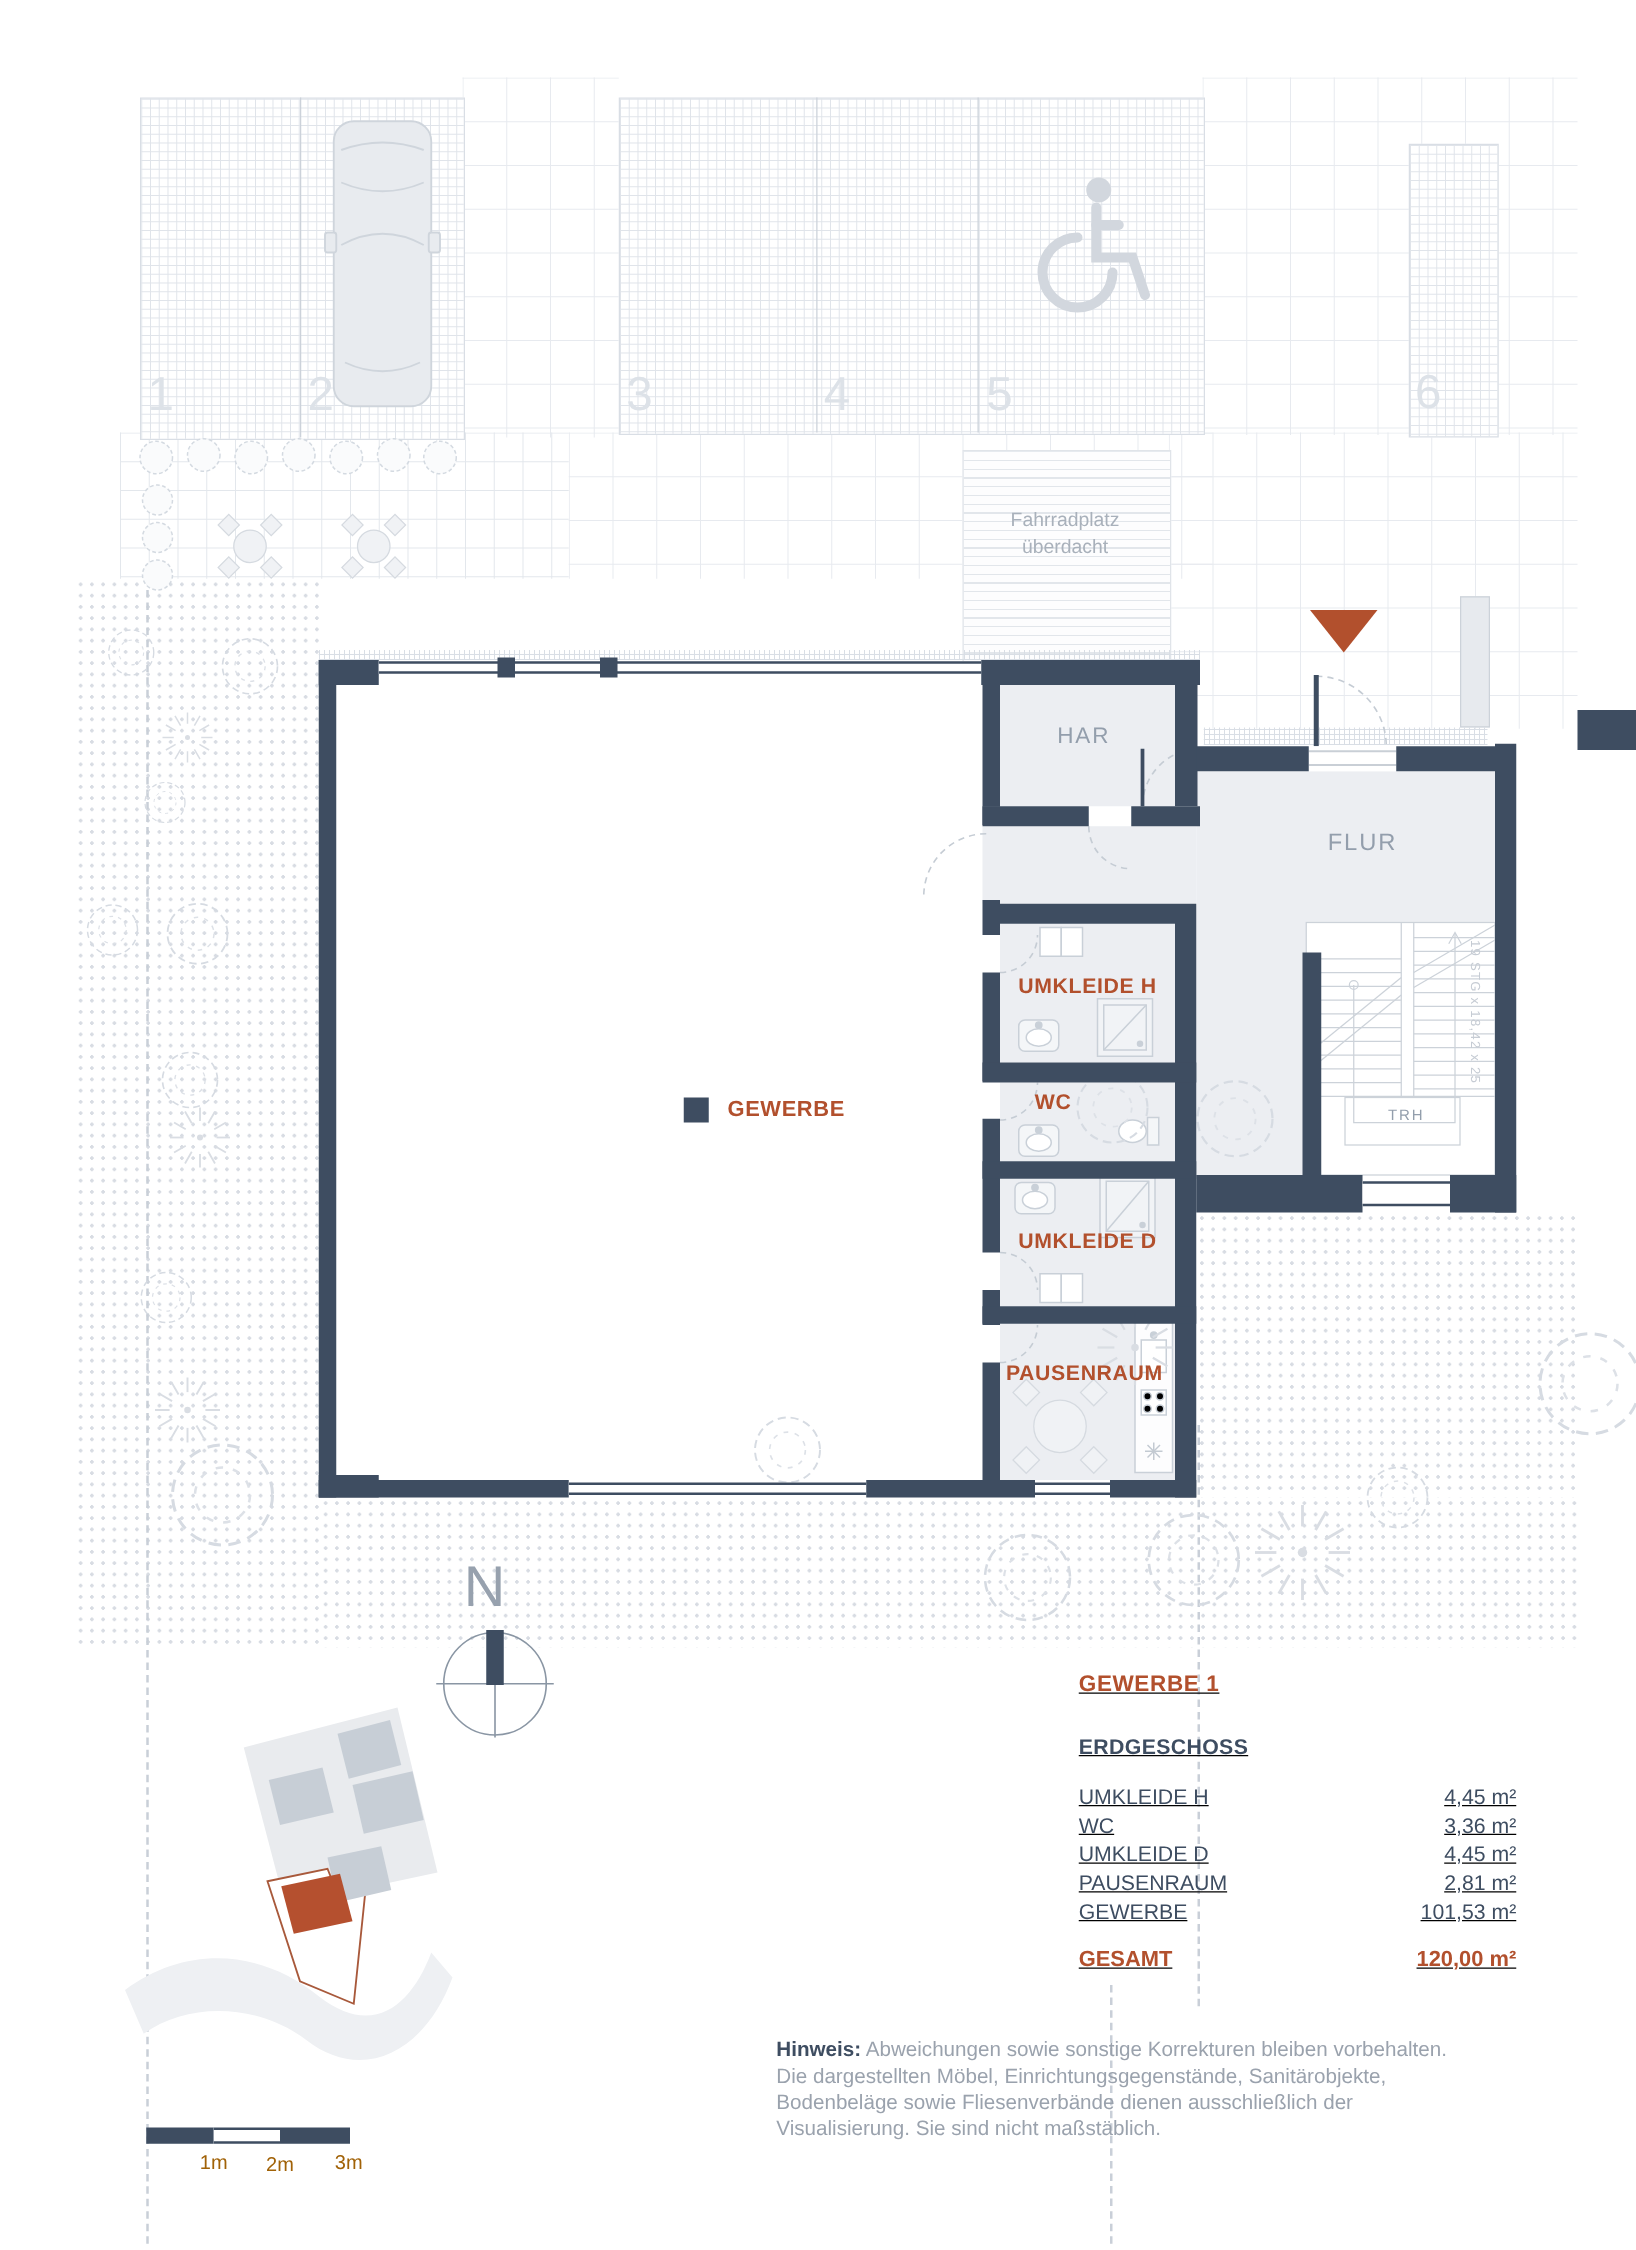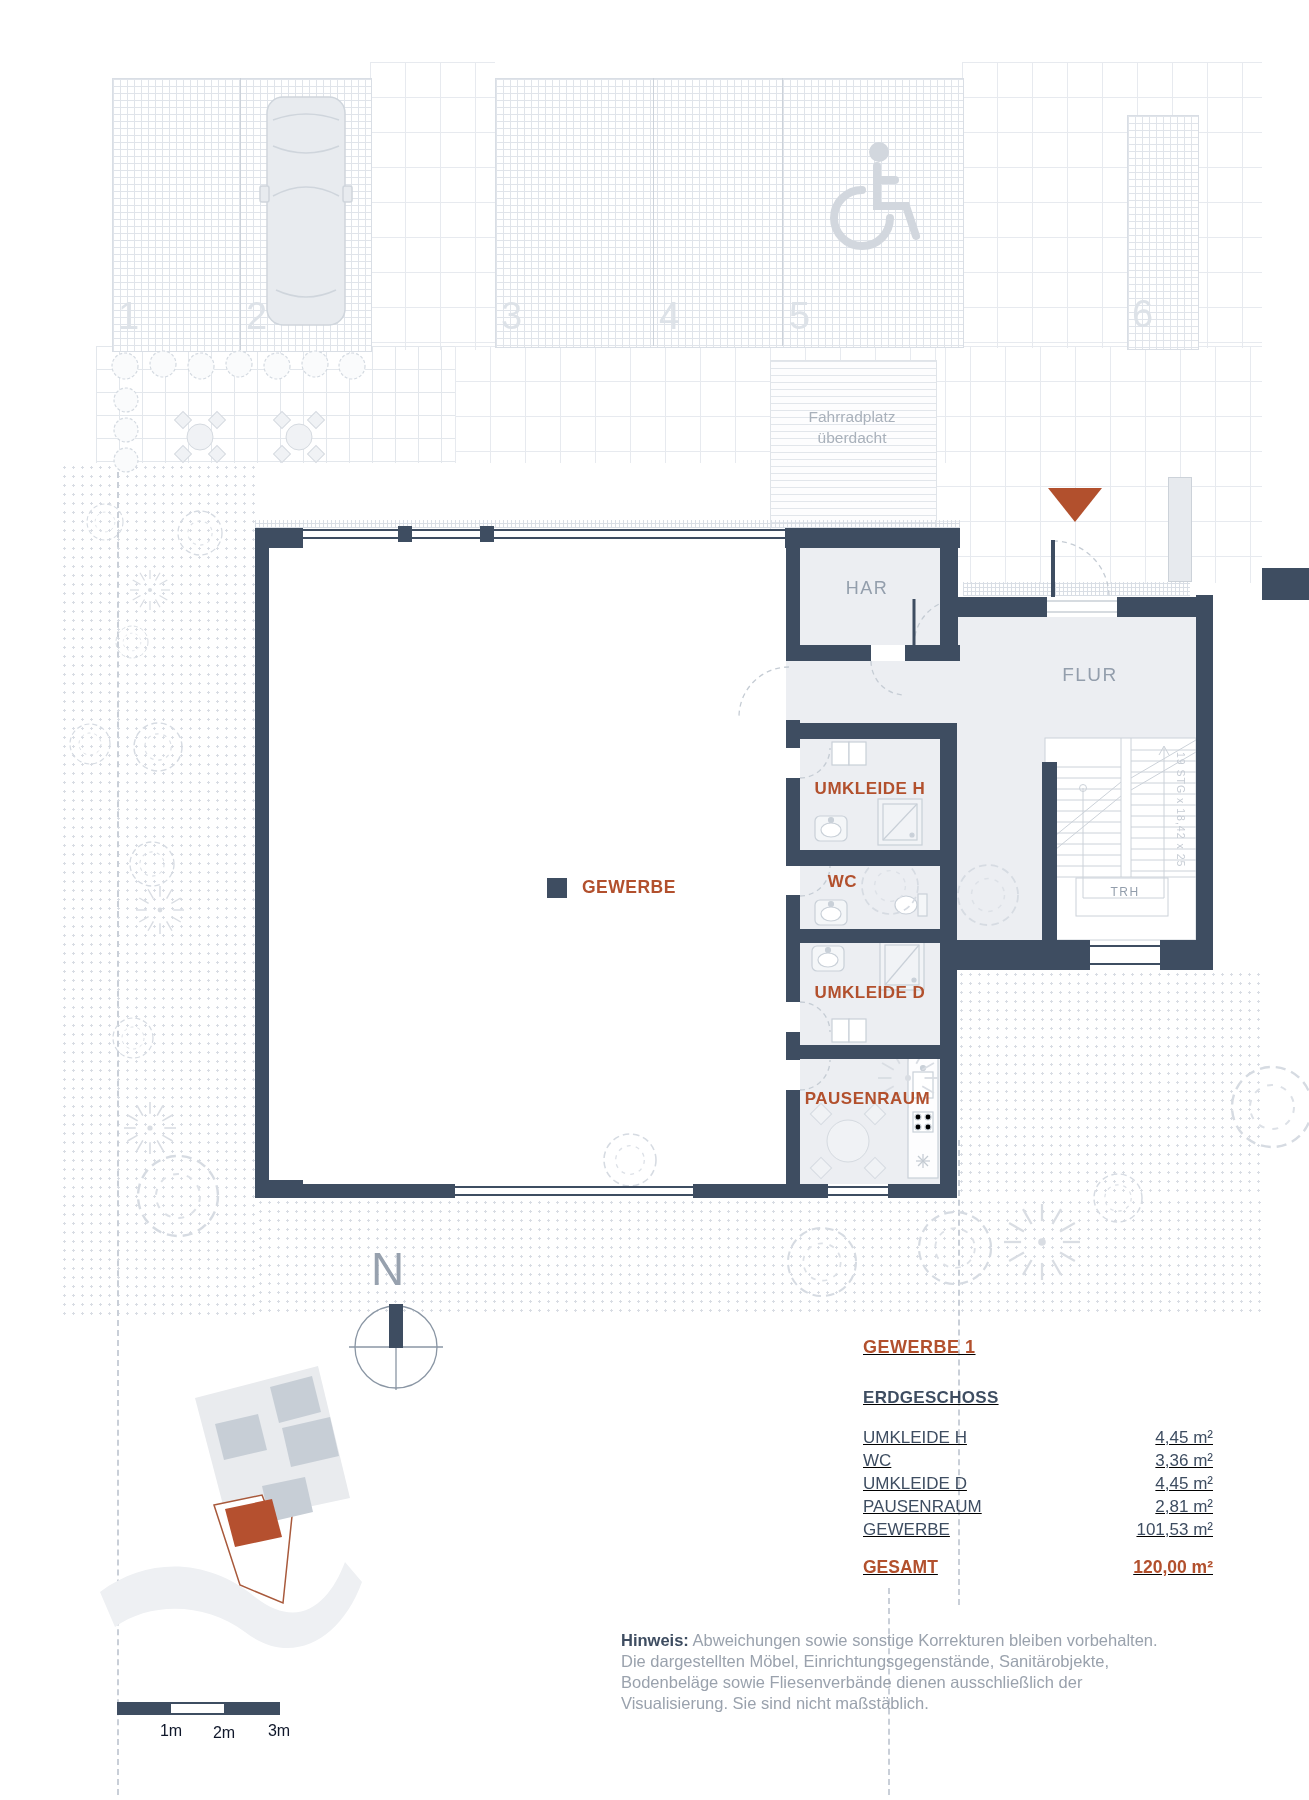--- a/index.html
+++ b/index.html
@@ -37,21 +37,21 @@
   
   .legend{left:863px;top:1337px;width:350px;z-index:6;text-decoration:underline;}
   .leg-title{color:#b2502d;font-weight:bold;font-size:18px;letter-spacing:.5px;}
   .leg-floor{color:#3e4d61;font-weight:bold;font-size:17px;letter-spacing:.3px;}
   .leg-row{display:flex;justify-content:space-between;color:#3e4d61;font-size:17px;height:23px;}
   .leg-total{display:flex;justify-content:space-between;color:#b2502d;font-weight:bold;font-size:17.5px;}
   .note{left:585px;top:1630px;width:556px;font-size:16.5px;line-height:1.27;color:#9aa2ad;z-index:6;margin-left:36px;}
   .note b{color:#3e4d61;}
   .scale-d{background:#3e4d61;z-index:6;}
   .scale-w{background:#fff;border-top:2px solid #3e4d61;border-bottom:2px solid #3e4d61;box-sizing:border-box;z-index:6;}
-  .scale-lab{color:#0f172a;font-size:16px;text-align:center;z-index:6;}
+  .scale-lab{color:#a16207;font-size:16px;text-align:center;z-index:6;}
   .nletter{color:#97a1ae;font-size:46px;z-index:6;}
   .bench{background:#e7eaee;border:1px solid #ccd2d9;z-index:2;}
 </style>
 </head>
 <body>
 
 <div class="canvas">
 
   <div class="abs grid35" style="left:370px;top:62px;width:125px;height:288px"></div>
   <div class="abs grid35" style="left:962px;top:62px;width:300px;height:286px"></div>

